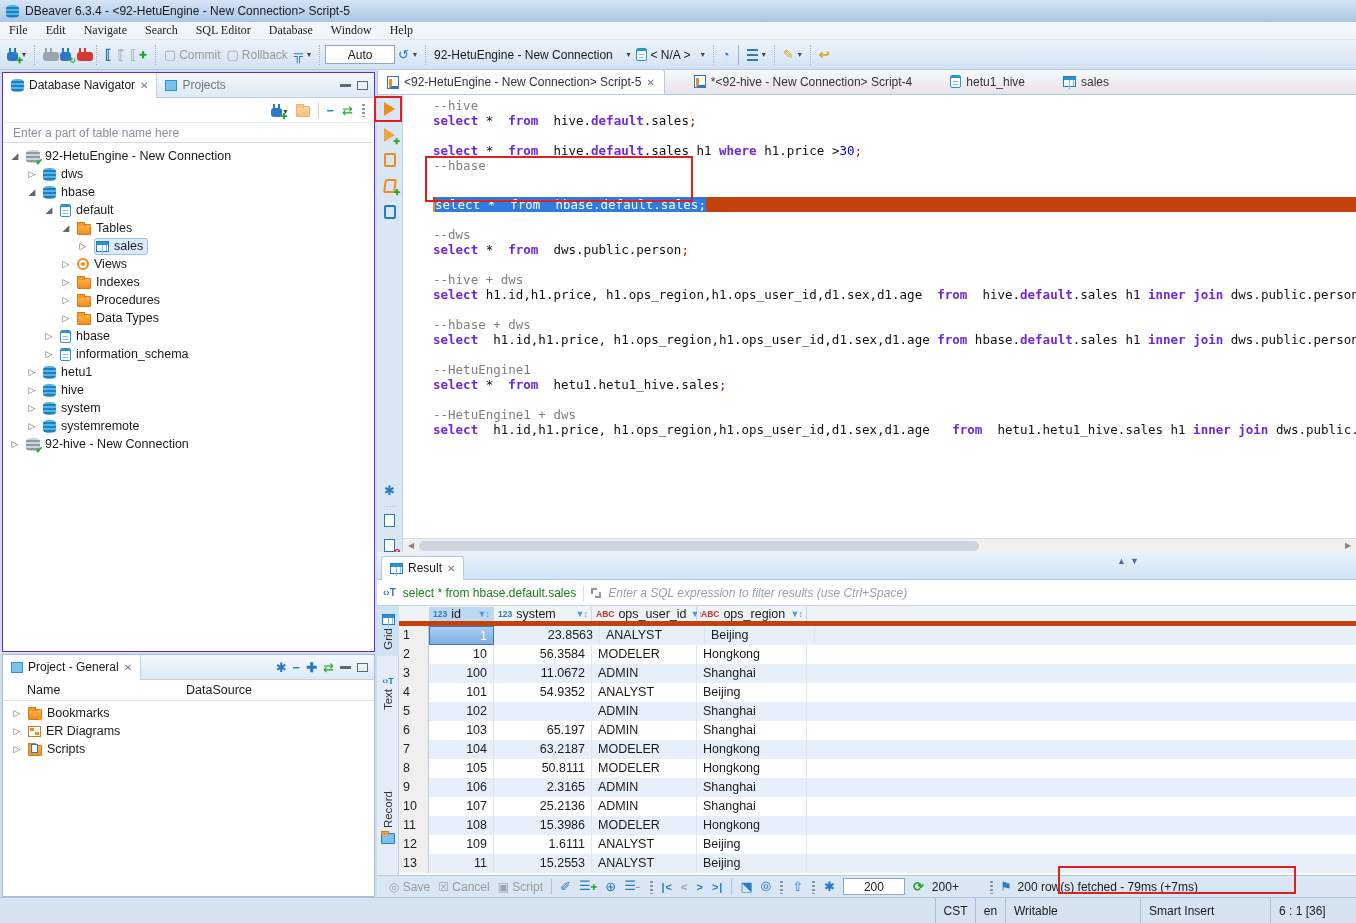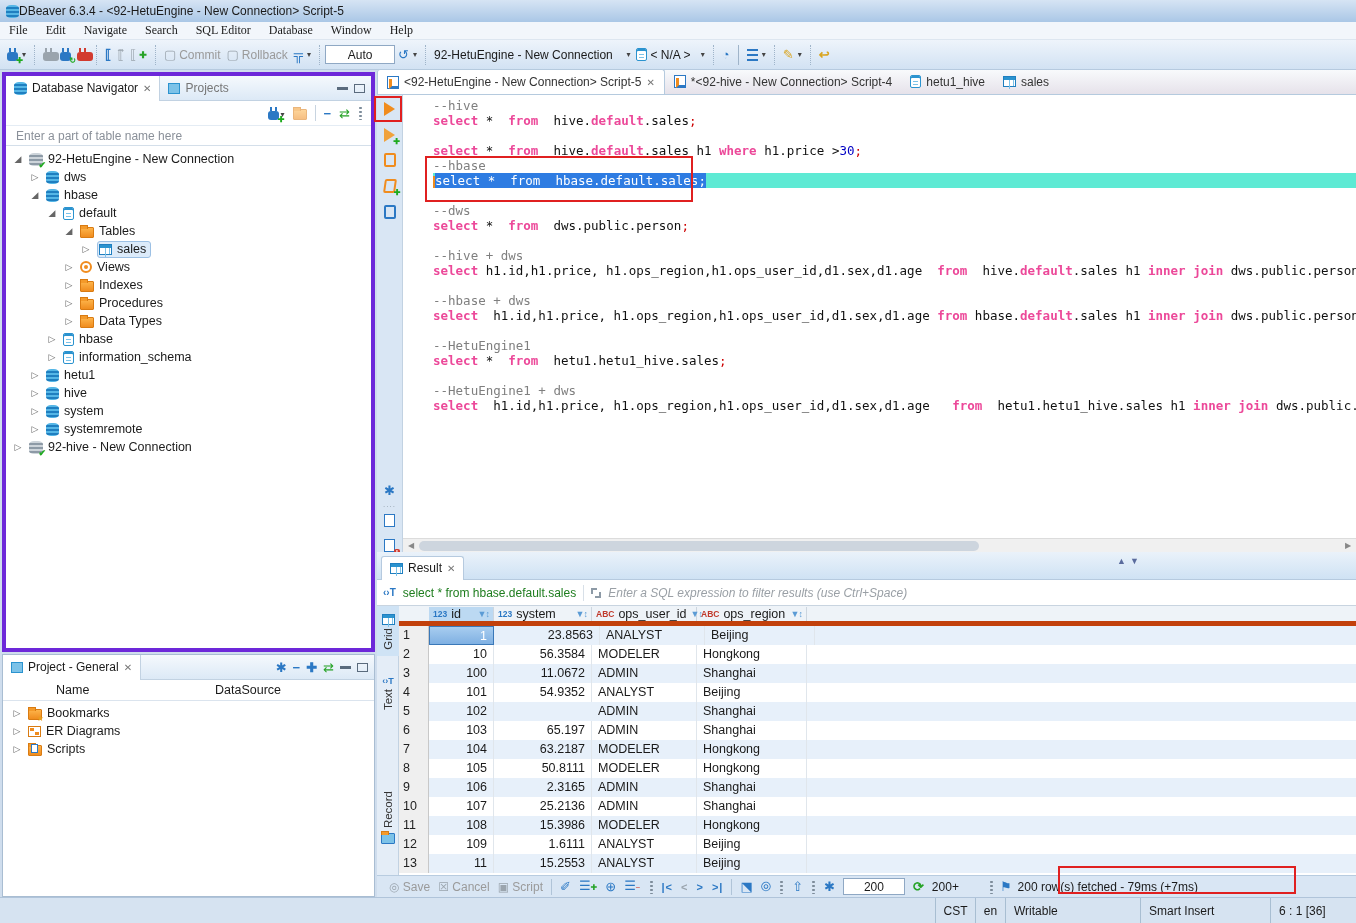--- a/index.html
+++ b/index.html
@@ -1,21 +1,21 @@
 <!DOCTYPE html>
 <html><head>
 <meta charset="utf-8">
 <style>
   * { margin:0; padding:0; box-sizing:border-box; }
   html,body { width:1356px; height:923px; overflow:hidden; }
   body { position:relative; font-family:"Liberation Sans", sans-serif; font-size:12px; color:#1a1a1a; background:#cfdded; }
   .abs { position:absolute; }
 
   
-  #titlebar { left:0; top:0; width:1356px; height:22px; background:linear-gradient(#d6e4f4,#aac7e6); display:flex; align-items:center; padding-left:6px; }
+  #titlebar { left:0; top:0; width:1356px; height:22px; background:linear-gradient(#d6e4f4,#aac7e6); display:flex; align-items:center; padding-left:6px; gap:6px; }
   #menubar { left:0; top:22px; width:1356px; height:18px; background:#f2f6fb; border-bottom:1px solid #dde6f0; display:flex; align-items:center; }
   #menubar span { padding:1px 9px; cursor:default;font-family:Liberation Serif, serif; }
   #toolbar { left:0; top:40px; width:1356px; height:30px; background:linear-gradient(#eef4fb,#d2e2f3); border-bottom:1px solid #b6cadf; display:flex; align-items:center; padding-left:4px; }
   .tsep { width:1px; height:20px; border-left:1px dotted #9fb4c9; margin:0 5px; }
   .tbtn { display:inline-flex; align-items:center; gap:3px; padding:2px 3px; }
   .dis { color:#9a9a9a; }
   .dd { font-size:8px; color:#444; margin-left:1px; }
   .combo { background:#fff; border:1px solid #8fa8c4; width:70px; height:19px; display:inline-flex; align-items:center; justify-content:center; }
 
   
@@ -43,58 +43,58 @@
   .blue { color:#2b78c4; } .green { color:#27a327; } .yellow { color:#d9a521; } .gray { color:#9aa4ad; }
   .i-grip { width:5px; height:14px; background:radial-gradient(circle 1.2px, #7d8c9a 1.1px, transparent 1.2px) 0 0/5px 4px; }
   .funnel { color:#5b9bd5; font-size:9px; letter-spacing:-1px; }
   .i-expand { width:10px; height:10px; position:relative; }
   .i-expand::before { content:""; position:absolute; left:0; top:0; width:4px; height:4px; border-left:2px solid #8d9aa6; border-top:2px solid #8d9aa6; }
   .i-expand::after { content:""; position:absolute; right:0; bottom:0; width:4px; height:4px; border-right:2px solid #8d9aa6; border-bottom:2px solid #8d9aa6; }
   .winbtn { width:11px; height:9px; border:1px solid #5a6b7d; display:inline-block; }
   .winbtn.min { height:4px; margin-bottom:0; border-width:0 0 3px 0; border-color:#5a6b7d; }
 
   
-  #navigator { left:2px; top:72px; width:373px; height:580px; background:#fff; border:4px solid #6d28d9; }
+  #navigator { left:2px; top:72px; width:373px; height:580px; background:#fff; border:1px solid #6d28d9; }
   .paneltabs { height:25px; background:linear-gradient(#f5f9fd,#dce9f6); border-bottom:1px solid #c2d2e2; display:flex; align-items:center; }
   .ptab { display:flex; align-items:center; gap:5px; height:25px; padding:0 8px; }
   .ptab.active { background:#fff; border-right:1px solid #c2d2e2; }
   .ptab .x { color:#777; font-size:10px; }
   .panelbtns { margin-left:auto; display:flex; gap:6px; padding-right:6px; align-items:center; }
   #nav-toolbar { height:25px; display:flex; align-items:center; justify-content:flex-end; gap:8px; padding-right:8px; border-bottom:1px solid #e4ecf4; }
   #nav-filter { height:20px; border-bottom:1px solid #d4dfea; display:flex; align-items:center; padding-left:10px; color:#8a9099; }
   #nav-tree { padding-top:4px; font-size:12.5px; }
   .trow { height:18px; display:flex; align-items:center; gap:5px; white-space:nowrap; }
   .texp { width:12px; text-align:center; color:#666; font-size:9px; flex:none; }
   .tsel { background:#dcebfa; border:1px solid #9cc0e4; border-radius:3px; padding:0 4px 0 1px; display:flex; align-items:center; gap:5px; height:17px; }
 
   #project { left:2px; top:654px; width:373px; height:243px; background:#fff; border:1px solid #a9bdd2; }
   #proj-header { height:21px; border-bottom:1px solid #dbe4ee; display:flex; align-items:center; background:#fff; font-size:12.5px; }
-  #proj-header .c1 { padding-left:24px; width:183px;margin-left:29px; }
+  #proj-header .c1 { padding-left:24px; width:183px; }
   #proj-tree { padding-top:3px; font-size:12.5px; }
   .i-erd { width:13px; height:11px; background:#fff; border:1px solid #d97b12; position:relative; }
   .i-erd::after { content:""; position:absolute; left:1px; top:1px; width:4px; height:3px; background:#f08c1e; box-shadow:5px 4px 0 #f08c1e; }
   .i-bkm { position:relative; }
   .i-bkm::after { content:"★"; position:absolute; right:-3px; bottom:-4px; font-size:8px; color:#e8a020; }
   .i-scr { position:relative; }
   .i-scr::after { content:""; position:absolute; left:2px; top:-2px; width:5px; height:7px; background:#fff; border:1px solid #2b78c4; }
 
   
-  #tabbar { left:377px; top:70px; width:979px; height:25px; background:linear-gradient(#f8fafc,#e6e2ea); border-bottom:1px solid #b5cade; display:flex; align-items:flex-end; }
+  #tabbar { left:377px; top:70px; width:979px; height:25px; background:linear-gradient(#f8fafc,#e6e2ea); border-bottom:1px solid #b5cade; display:flex; align-items:flex-end;gap:20px; }
   .etab { display:flex; align-items:center; gap:5px; height:25px; padding:0 9px; font-size:12px; color:#333; }
   .etab.active { background:#fff; border:1px solid #b5cade; border-bottom:none; border-radius:3px 3px 0 0; }
   #edstrip { left:377px; top:95px; width:26px; height:457px; background:#d9e6f4; border-right:1px solid #c2d2e2; display:flex; flex-direction:column; align-items:center; padding-top:6px; gap:11px; }
   #edstrip .sp { flex:1; }
   #code { left:403px; top:95px; width:953px; height:443px; background:#fff; overflow:hidden; font-family:"DejaVu Sans Mono", monospace; font-size:12.5px; line-height:15px; padding:3px 0 0 30px; white-space:pre; }
-  .tok-k { color:#ec4899; font-weight:bold;text-align:right; }
+  .tok-k { color:#6d28d9; font-weight:bold;text-align:right; }
   .tok-c { color:#7f7f7f; }
   .tok-n { color:#0000c4; }
   .tok-p { color:#cc0000; }
   .tok-t { color:#111; }
   .cl { height:15px; }
-  .cl.selline { background:#5eead4; }
+  .cl.selline { background:#c2410c;margin-top:24px; }
   .selspan { background:#2e7ce2; color:#fff; position:relative; }
   .cursorbar { display:inline-block; width:2px; height:12px; background:#f08c1e; vertical-align:middle; }
   #hscroll { left:403px; top:538px; width:953px; height:14px; background:#f0f0f0; border-top:1px solid #dcdcdc; display:flex; align-items:center; }
   #hscroll .arrow { width:16px; text-align:center; color:#888; font-size:8px; }
   #hscroll .thumb { height:10px; width:560px; background:#cdd5de; border-radius:5px; }
 
   
   #result { left:377px; top:552px; width:979px; height:345px; background:#fff; }
   #rtabs { height:28px; background:linear-gradient(#eaf2fa,#cfe2f4); border-bottom:1px solid #b6cadf; display:flex; align-items:center; position:relative; }
   .rtab { display:flex; align-items:center; gap:5px; background:#fff; border:1px solid #b6cadf; border-bottom:none; height:24px; margin:4px 0 0 4px; padding:0 8px; border-radius:3px 3px 0 0; }

